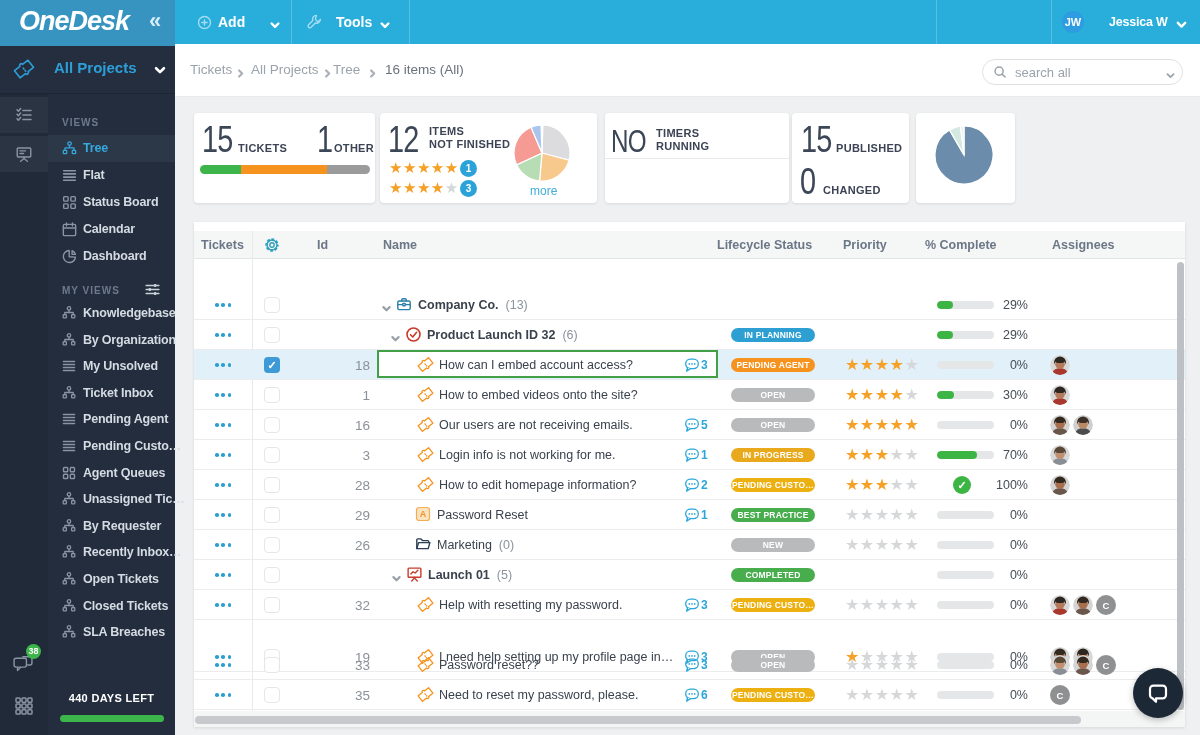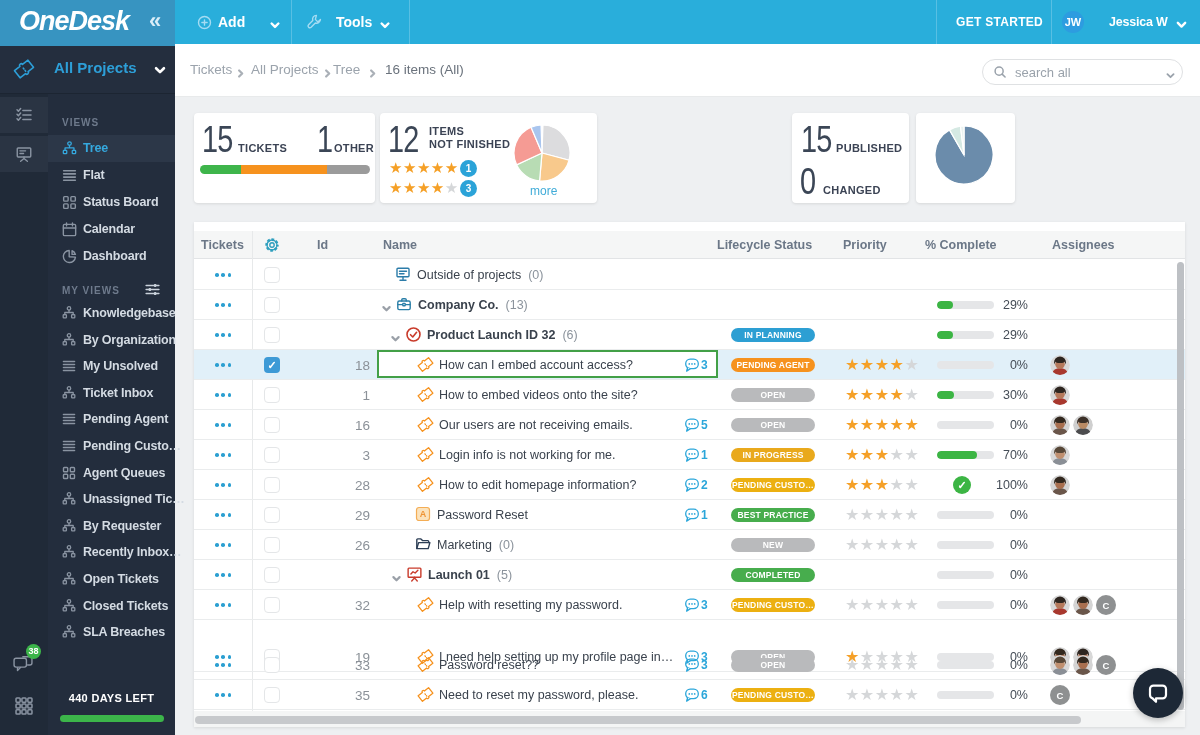--- a/index.html
+++ b/index.html
@@ -66,21 +66,20 @@
         <g fill="none" stroke="#a5dcf3" stroke-width="1.4" stroke-linecap="round" stroke-linejoin="round">
 <path d="M10.412500000000001 2.3375000000000004 a3.825 3.825 0 0 0 -3.6125 5.1 l-4.25 4.25 a1.80625 1.80625 0 0 0 2.55 2.55 l4.25 -4.25 a3.825 3.825 0 0 0 5.1 -3.6125 l-2.55 2.55 l-2.55 -2.55 z"></path>
         </g>
       </svg></div>
 <div class="abs tbtxt" style="left:336px;top:0;">Tools</div>
 <div class="abs" style="left:379px;top:17px;"><svg width="12" height="12" viewBox="0 0 12 12" style="">
         <path d="M2.625 4.5 l3.375 3.375 l3.375 -3.375" fill="none" stroke="#fff" stroke-width="2.4" stroke-linecap="round" stroke-linejoin="round"></path>
       </svg></div>
 <div class="abs tbdiv" style="left:409px;"></div>
 <div class="abs tbdiv" style="left:936px;"></div>
-<div class="abs tbtxt" style="left:956px;top:0;font-size:12px;letter-spacing:0.3px;">GET STARTED</div>
 <div class="abs tbdiv" style="left:1051px;"></div>
 <div class="abs" style="left:1062px;top:11px;width:22px;height:22px;border-radius:50%;background:#2d9ce0;color:#fff;font-size:11px;font-weight:bold;text-align:center;line-height:22px;">JW</div>
 <div class="abs tbtxt" style="left:1109px;top:0;font-size:12.5px;letter-spacing:-0.2px;">Jessica W</div>
 <div class="abs" style="left:1175px;top:17px;"><svg width="13" height="13" viewBox="0 0 13 13" style="">
         <path d="M2.84375 4.875 l3.65625 3.65625 l3.65625 -3.65625" fill="none" stroke="#fff" stroke-width="2.4" stroke-linecap="round" stroke-linejoin="round"></path>
       </svg></div>
 <div class="abs sidebar">
 <div class="abs allproj"></div>
 <div class="abs" style="left:13px;top:14px;"><svg width="22" height="22" viewBox="0 0 22 22" style="">
           <g transform="rotate(-38 11.0 11.0)" fill="none" stroke="#2d9fd8" stroke-width="1.6" stroke-linejoin="round" stroke-linecap="round">
@@ -375,20 +374,26 @@
 <div class="abs" style="left:80px;top:67px;width:17px;height:17px;border-radius:50%;background:#2ba3d8;color:#fff;font-size:10px;font-weight:bold;text-align:center;line-height:17px;">3</div>
 <div class="abs" style="left:132px;top:10px;"><svg width="60" height="60" viewBox="0 0 60 60" style="">
           <path d="M30 30 L30.98 2.02 A28 28 0 0 1 57.05 37.25 Z" fill="#dcdcde" stroke="#fff" stroke-width="1.2"></path>
           <path d="M30 30 L57.05 37.25 A28 28 0 0 1 27.56 57.89 Z" fill="#f8c98c" stroke="#fff" stroke-width="1.2"></path>
           <path d="M30 30 L27.56 57.89 A28 28 0 0 1 4.62 41.83 Z" fill="#b8dcb4" stroke="#fff" stroke-width="1.2"></path>
           <path d="M30 30 L4.62 41.83 A28 28 0 0 1 19.06 4.23 Z" fill="#f59b94" stroke="#fff" stroke-width="1.2"></path>
           <path d="M30 30 L19.06 4.23 A28 28 0 0 1 29.02 2.02 Z" fill="#a9c5ee" stroke="#fff" stroke-width="1.2"></path>
         </svg></div>
 <div class="abs" style="left:150px;top:71px;font-size:12px;color:#41acd8;">more</div>
 </div>
+<div class="abs card" style="left:605px;top:113px;width:184px;height:90px;">
+<div class="abs bignum" style="left:6px;top:11px;font-size:31px;letter-spacing:-1px;">NO</div>
+<div class="abs cardlbl" style="left:51px;top:14px;">TIMERS</div>
+<div class="abs cardlbl" style="left:51px;top:27px;">RUNNING</div>
+<div class="abs" style="left:0;top:45px;width:184px;height:1px;background:#e8eaec;"></div>
+</div>
 <div class="abs card" style="left:792px;top:113px;width:117px;height:90px;">
 <div class="abs bignum" style="left:9px;top:6px;">15</div>
 <div class="abs cardlbl" style="left:44px;top:29px;">PUBLISHED</div>
 <div class="abs bignum" style="left:8px;top:48px;">0</div>
 <div class="abs cardlbl" style="left:31px;top:71px;">CHANGED</div>
 </div>
 <div class="abs card" style="left:916px;top:113px;width:99px;height:90px;">
 <div class="abs" style="left:19px;top:13px;"><svg width="58" height="58" viewBox="0 0 58 58" style="">
           <path d="M29 29 L29.00 0.00 A29 29 0 1 1 14.50 3.89 Z" fill="#6b8cab" stroke="#fff" stroke-width="1.2"></path>
           <path d="M29 29 L14.50 3.89 A29 29 0 0 1 25.47 0.22 Z" fill="#d5e9e3" stroke="#fff" stroke-width="1.2"></path>
@@ -405,36 +410,20 @@
 <circle cx="8.0" cy="8.0" r="2.2" stroke-width="1.4"></circle>
           </g>
         </svg></div>
 <div class="abs th" style="left:123px;top:16px;">Id</div>
 <div class="abs th" style="left:189px;top:16px;">Name</div>
 <div class="abs th" style="left:523px;top:16px;">Lifecycle Status</div>
 <div class="abs th" style="left:649px;top:16px;">Priority</div>
 <div class="abs th" style="left:731px;top:16px;">% Complete</div>
 <div class="abs th" style="left:858px;top:16px;">Assignees</div>
 <div class="abs" style="left:58px;top:9px;width:1px;height:488px;background:#e7e9ea;"></div>
-<div class="abs row" style="top:38px;">
-<div class="abs dots">
-          <i></i>
-          <i></i>
-          <i></i>
-        </div>
-<div class="abs cb"></div>
-<div class="abs" style="left:201px;top:6px;"><svg width="16" height="16" viewBox="0 0 16 16" style="">
-            <g fill="none" stroke="#2c7ca9" stroke-width="1.4" stroke-linecap="round" stroke-linejoin="round">
-<rect x="2.0" y="2.2" width="12.0" height="8.6" rx="1.0"></rect>
-<path d="M4.5 5.2 h7.0 M4.5 7.8 h4.5"></path>
-<path d="M8.0 10.8 v2.2 M5.0 14.2 h6.0"></path>
-            </g>
-          </svg></div>
-<div class="abs nmt" style="left:223px;max-width:259px;overflow:hidden;">Outside of projects&nbsp;&nbsp;<span class="cnt">(0)</span></div>
-</div>
 <div class="abs row" style="top:68px;">
 <div class="abs dots">
           <i></i>
           <i></i>
           <i></i>
         </div>
 <div class="abs cb"></div>
 <div class="abs" style="left:187px;top:10px;"><svg width="11" height="11" viewBox="0 0 11 11" style="">
             <path d="M2.40625 4.125 l3.09375 3.09375 l3.09375 -3.09375" fill="none" stroke="#9aa0a8" stroke-width="2.2" stroke-linecap="round" stroke-linejoin="round"></path>
           </svg></div>

